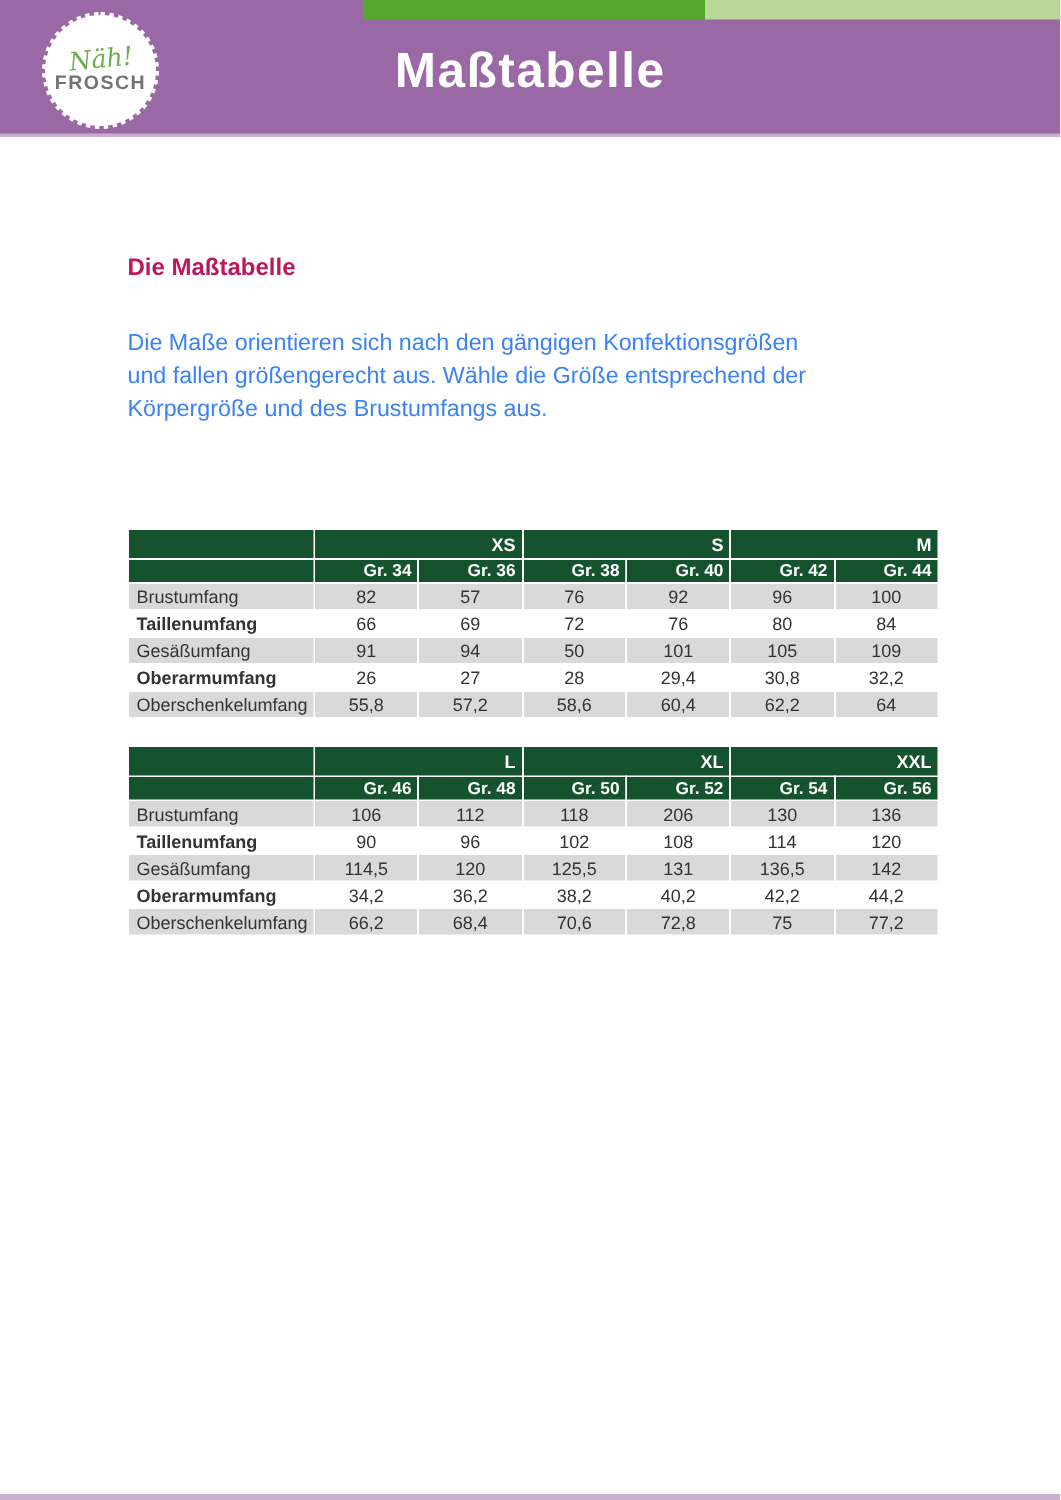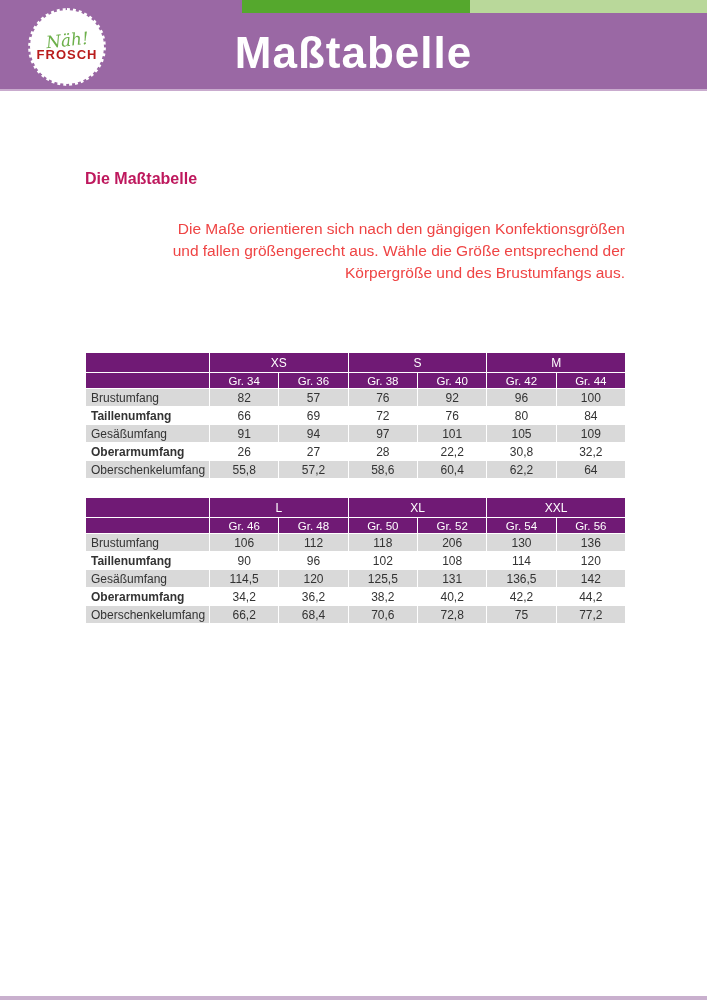--- a/index.html
+++ b/index.html
@@ -17,50 +17,50 @@
   .logo{
     position:absolute;top:10px;left:30px;width:74px;height:74px;background:#ffffff;
     border-radius:50%;outline:3px dotted #ffffff;outline-offset:-1px;
     display:flex;flex-direction:column;align-items:center;justify-content:center;
   }
   .logo-script{
     font-family:"DejaVu Serif",serif;font-style:italic;color:#6db04b;
     font-size:17px;line-height:16px;transform:rotate(-6deg);
   }
   .logo-caps{
-    font-family:"Liberation Sans",sans-serif;font-weight:bold;color:#b91c1c;
+    font-family:"Liberation Sans",sans-serif;font-weight:bold;color:#737373;
     font-size:13px;letter-spacing:1px;line-height:14px;
   }
   .page-title{
     position:absolute;top:28px;left:0;width:707px;text-align:center;
-    color:#ffffff;font-size:44px;font-weight:bold;letter-spacing:1px;
+    color:#ffffff;font-size:33px;font-weight:bold;letter-spacing:1px;
   }
   
   .intro-heading{
     position:absolute;top:170px;left:85px;
     font-size:16px;font-weight:bold;color:#be185d;
   }
   .intro-body{
     position:absolute;top:218px;left:85px;width:540px;
-    font-size:15.5px;line-height:22px;color:#ef4444;white-space:pre-line;text-align:right;
+    font-size:15.5px;line-height:22px;color:#3b82f6;white-space:pre-line;
   }
   
   .size-table{
     position:absolute;left:85px;width:541px;
     border-collapse:collapse;table-layout:fixed;
     font-size:12px;color:#333333;border-top:1px solid #c8b2cc;
   }
   .size-table.first{top:352px;}
   .size-table.second{top:497px;}
   .size-table col.label-col{width:124px;}
   .size-table th,.size-table td{
     border:1px solid #ffffff;padding:0 4px;font-weight:normal;
     overflow:hidden;white-space:nowrap;
   }
-  .size-table thead th{background:#701a75;color:#ffffff;text-align:center;}
+  .size-table thead th{background:#14532d;color:#ffffff;text-align:right;font-weight:bold;}
   .size-table thead tr.size-row th{height:19px;font-size:12px;}
   .size-table thead tr.gr-row th{height:15px;font-size:11.5px;}
   .size-table tbody tr{height:18px;}
   .size-table tbody tr:nth-child(odd){background:#d9d9d9;}
   .size-table tbody tr:nth-child(even){background:#ffffff;font-weight:bold;}
   .size-table tbody tr:nth-child(even) th{font-weight:bold;}
   .size-table tbody th{text-align:left;padding-left:5px;}
   .size-table tbody td{text-align:center;}
   
   .footer-bar{
@@ -135,31 +135,31 @@
           <td>69</td>
           <td>72</td>
           <td>76</td>
           <td>80</td>
           <td>84</td>
         </tr>
         <tr>
           <th>Gesäßumfang</th>
           <td>91</td>
           <td>94</td>
-          <td>97</td>
+          <td>50</td>
           <td>101</td>
           <td>105</td>
           <td>109</td>
         </tr>
         <tr>
           <th>Oberarmumfang</th>
           <td>26</td>
           <td>27</td>
           <td>28</td>
-          <td>22,2</td>
+          <td>29,4</td>
           <td>30,8</td>
           <td>32,2</td>
         </tr>
         <tr>
           <th>Oberschenkelumfang</th>
           <td>55,8</td>
           <td>57,2</td>
           <td>58,6</td>
           <td>60,4</td>
           <td>62,2</td>

